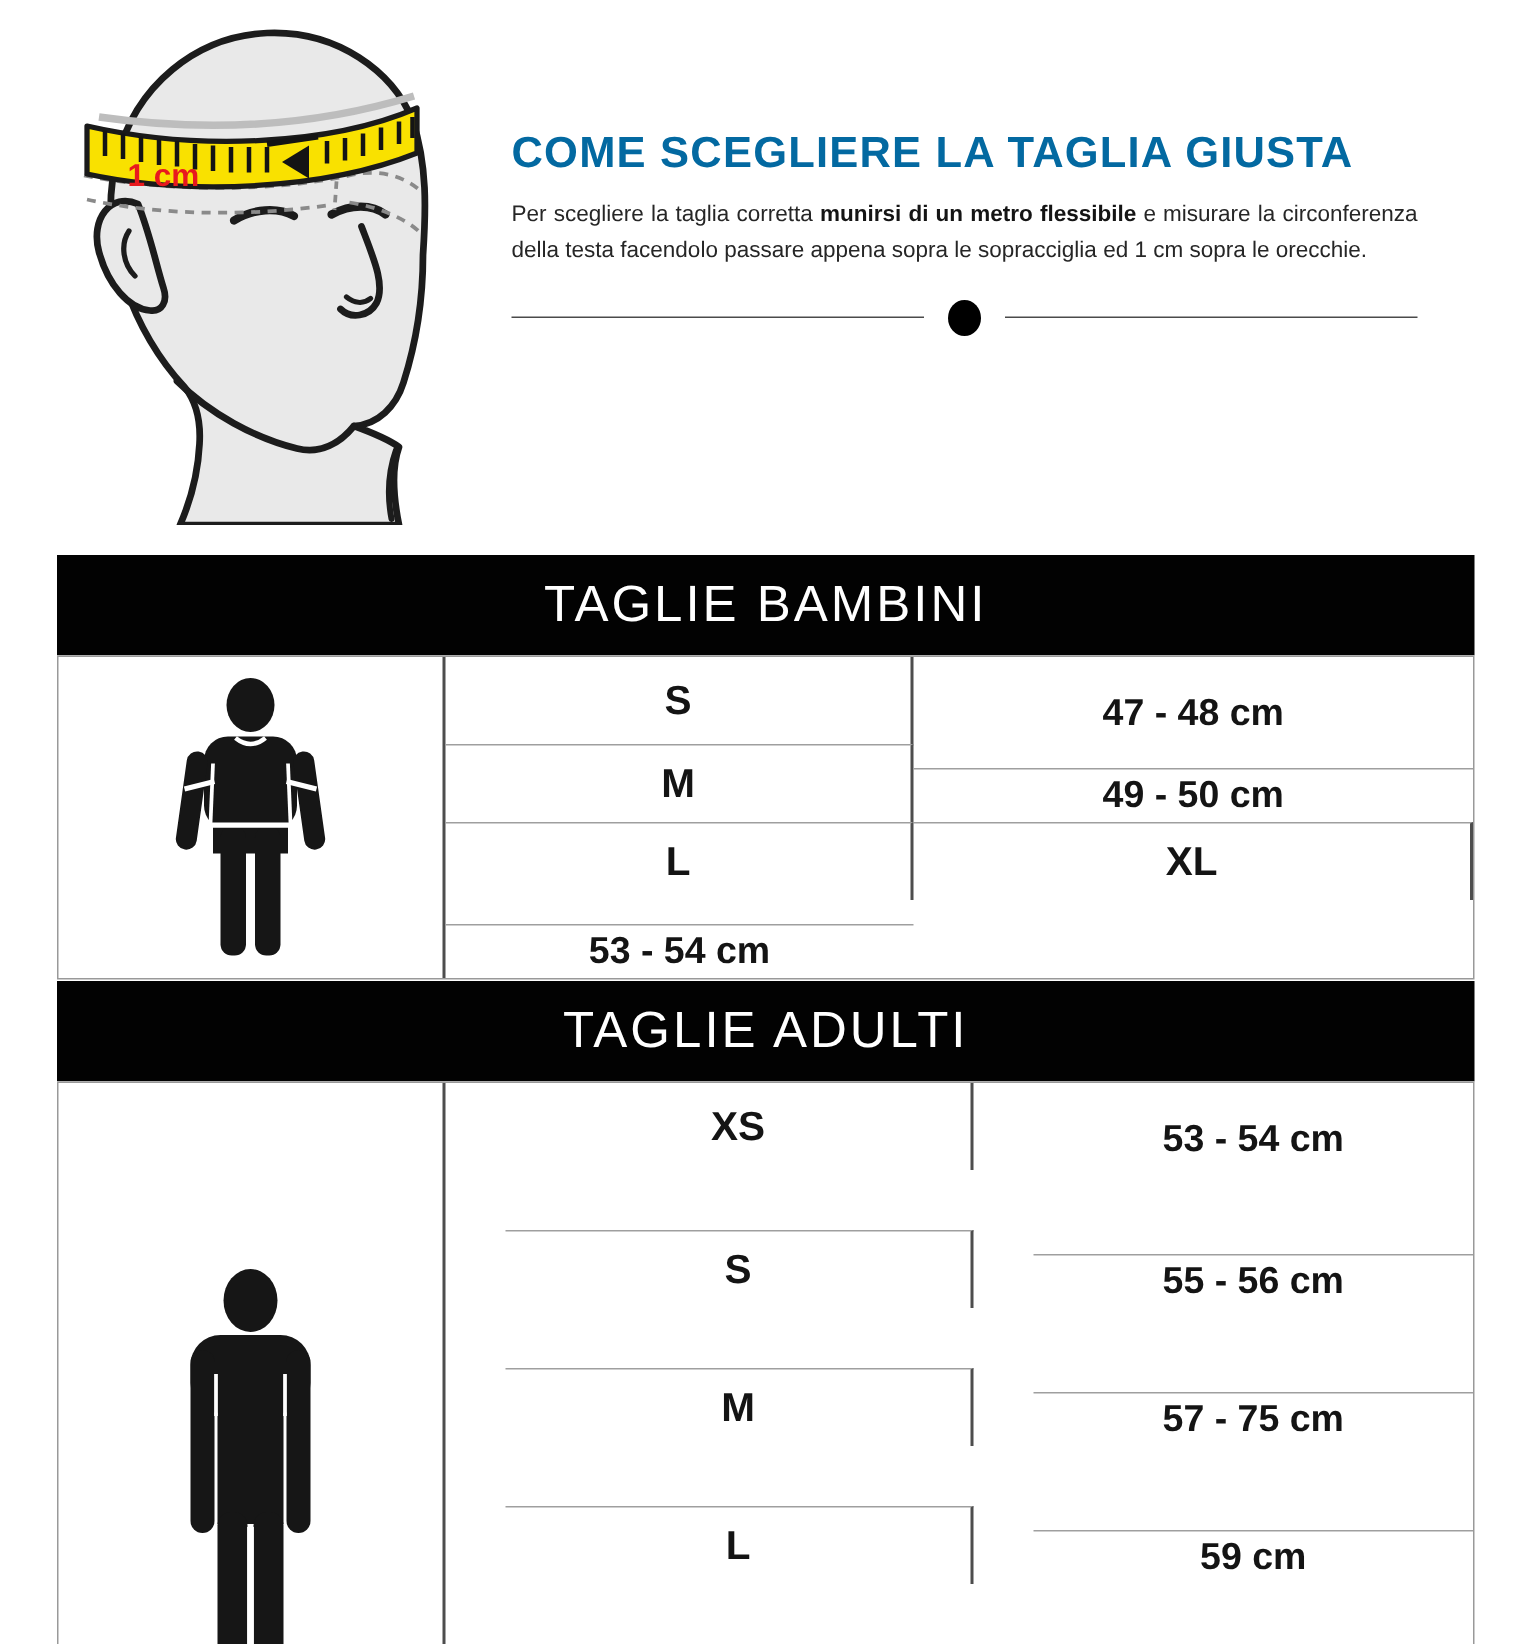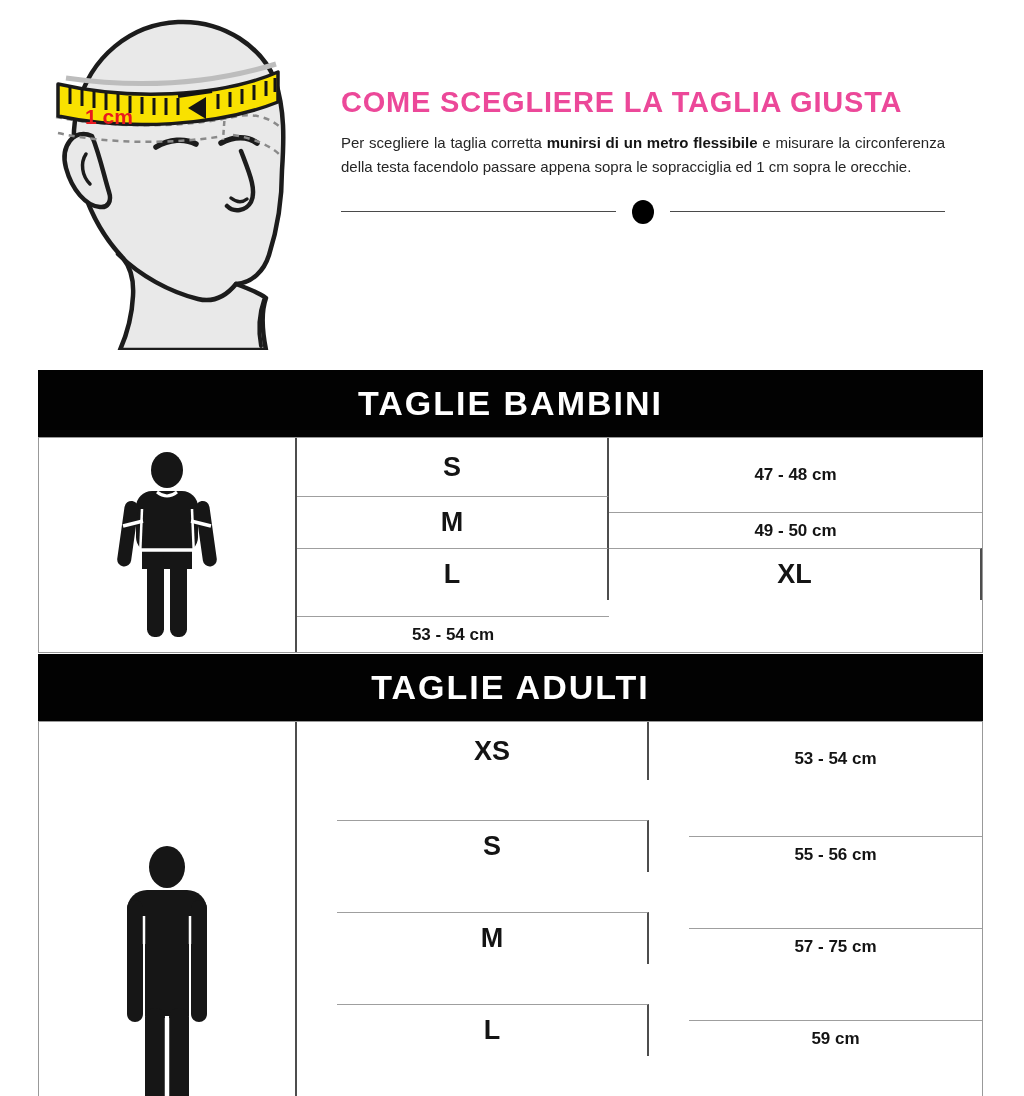--- a/index.html
+++ b/index.html
@@ -25,21 +25,21 @@
     left: 341px;
     top: 86px;
     width: 604px;
   }
   .title {
     margin: 0 0 13px 0;
     font-size: 29px;
     line-height: 32px;
     font-weight: 700;
     letter-spacing: 0.8px;
-    color: #ec4899;
+    color: #0369a1;
     white-space: nowrap;
   }
   .para {
     margin: 0;
     font-size: 15px;
     line-height: 23.8px;
     text-align: justify;
     color: #262626;
   }
   .para b { font-weight: 700; color: #141414; }
@@ -58,21 +58,21 @@
   
   .size-table { position: absolute; left: 38px; width: 945px; }
   .tbl-header {
     height: 67px;
     background: #020202;
     color: #ffffff;
     display: flex;
     align-items: center;
     justify-content: center;
     font-size: 34px;
-    font-weight: 700;
+    font-weight: 400;
     letter-spacing: 2px;
   }
   .tbl-body {
     display: grid;
     grid-template-columns: 258px 312px 1fr;
     border: 1px solid #999999;
     background: #ffffff;
   }
   .icon-cell {
     grid-column: 1;
@@ -83,21 +83,21 @@
   }
   .cell {
     display: flex;
     align-items: center;
     justify-content: center;
     font-weight: 700;
     color: #141414;
     border-top: 1px solid #9f9f9f;
   }
   .size-cell { border-right: 2px solid #4d4d4d; font-size: 27px; }
-  .value-cell { font-size: 17px; margin-top: 16px; }
+  .value-cell { font-size: 25px; margin-top: 16px; }
   .cell.first-row { border-top: none; }
 </style>
 </head>
 <body>
 
 <div class="page">
 
   <div class="illustration">
     <svg width="302" height="338" viewBox="0 0 302 338">
 

